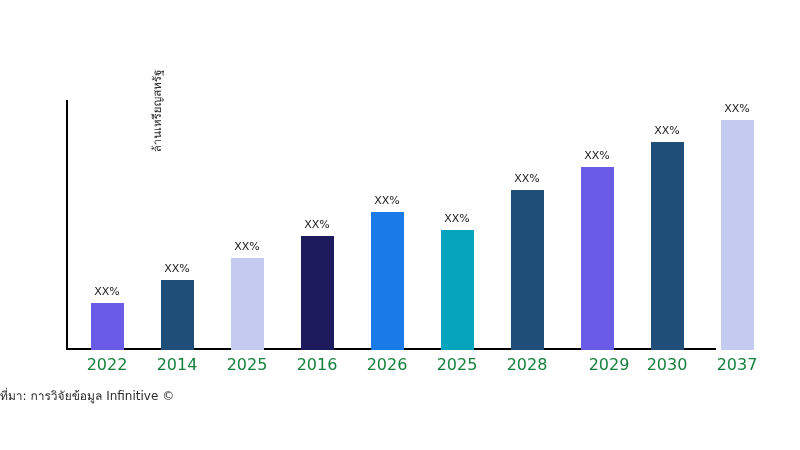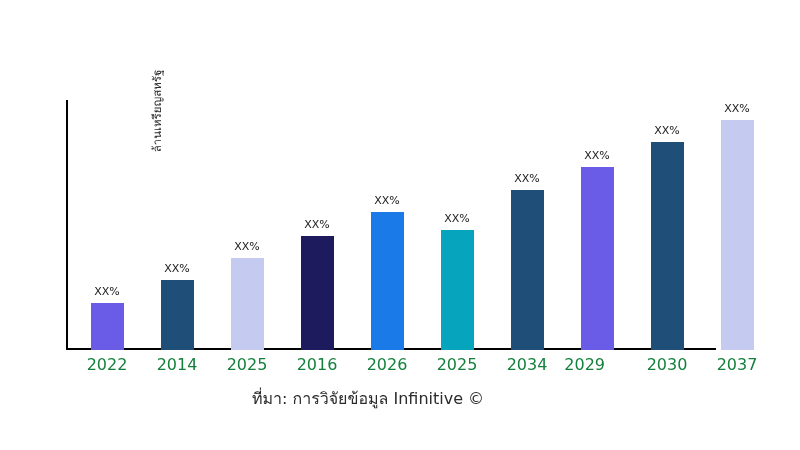--- a/index.html
+++ b/index.html
@@ -139,22 +139,22 @@
     color: #e8221c;
     white-space: nowrap;
   }
 
   
   .source-note {
     position: absolute;
     left: 0;
     top: 386px;
     width: 736px;
-    text-align: center;
-    font-size: 16px;
+    text-align: left;
+    font-size: 12px;
     color: #2b2b2b;
   }
 </style>
 </head>
 <body>
 
 <div id="chart-root">
 
 
   <div class="y-axis-label">
@@ -209,21 +209,21 @@
   </div>
 
 
   <div class="xticks-layer" id="xticks-layer">
       <div class="x-tick" style="left: 6px;">2022</div>
       <div class="x-tick" style="left: 76px;">2014</div>
       <div class="x-tick" style="left: 146px;">2025</div>
       <div class="x-tick" style="left: 216px;">2016</div>
       <div class="x-tick" style="left: 286px;">2026</div>
       <div class="x-tick" style="left: 356px;">2025</div>
-      <div class="x-tick" style="left: 426px;">2034</div>
-      <div class="x-tick" style="left: 469px; text-align: right;">2029</div>
+      <div class="x-tick" style="left: 426px;">2028</div>
+      <div class="x-tick" style="left: 508px;">2029</div>
       <div class="x-tick" style="left: 566px;">2030</div>
       <div class="x-tick" style="left: 636px;">2037</div>
     </div>
 
   <div class="source-note">ที่มา: การวิจัยข้อมูล Infinitive ©</div>
 
 </div>
 
 </body></html>

